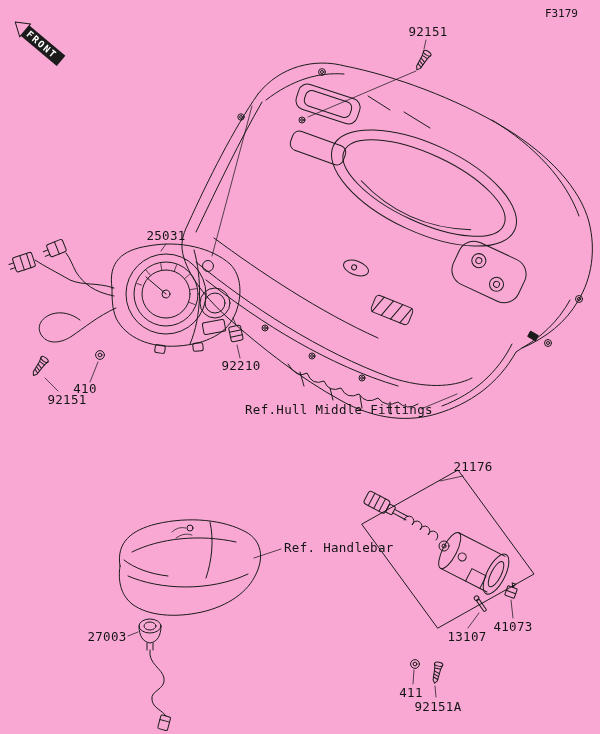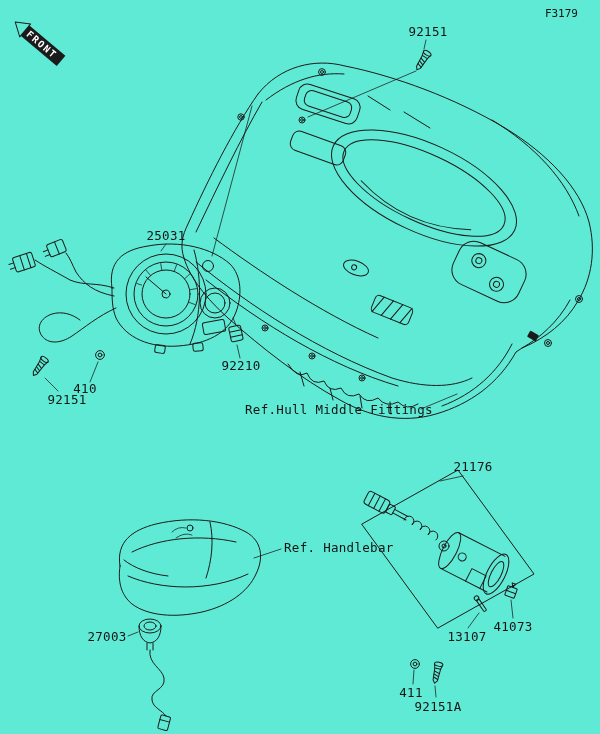--- a/index.html
+++ b/index.html
@@ -1,16 +1,16 @@
 <!DOCTYPE html>
 <html><head>
 <meta charset="utf-8">
 <style>
   html,body{margin:0;padding:0;background:#ffffff;}
-  .canvas{position:relative;width:600px;height:734px;background:#5eead4;overflow:hidden;}
+  .canvas{position:relative;width:600px;height:734px;background:#f9a8d4;overflow:hidden;}
   svg{display:block;}
   .draw *{stroke:#1b1b1b;stroke-width:1;fill:none;stroke-linecap:round;stroke-linejoin:round;}
   .draw .filled{fill:#1b1b1b;stroke:none;}
   .draw .thin{stroke-width:0.75;}
   text.plabel{font-family:"DejaVu Sans Mono","Liberation Mono",monospace;font-size:12.5px;fill:#141414;letter-spacing:0.3px;stroke:none;}
   text.code{font-family:"DejaVu Sans Mono","Liberation Mono",monospace;font-size:11px;fill:#141414;stroke:none;}
   text.front{font-family:"DejaVu Sans Mono","Liberation Mono",monospace;font-size:9.5px;font-weight:700;fill:#ffffff;letter-spacing:1.6px;stroke:none;}
 </style>
 </head>
 <body>

